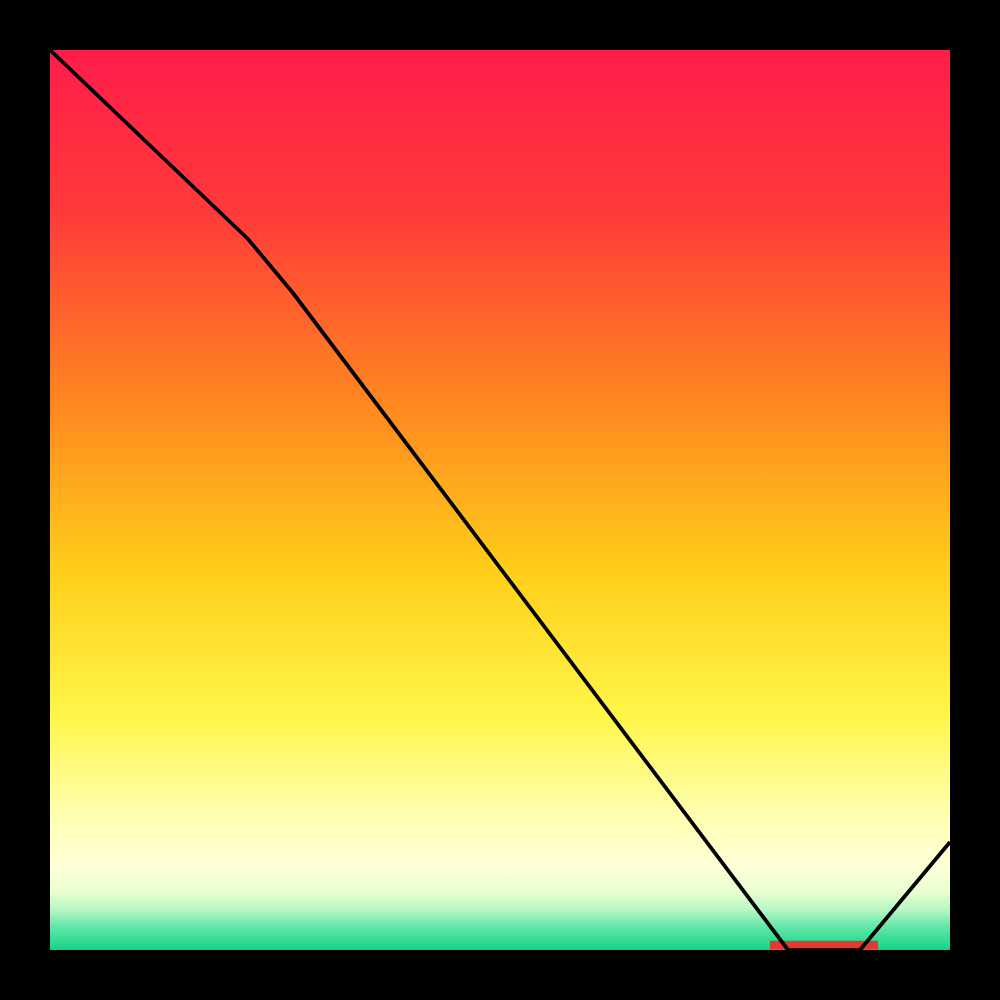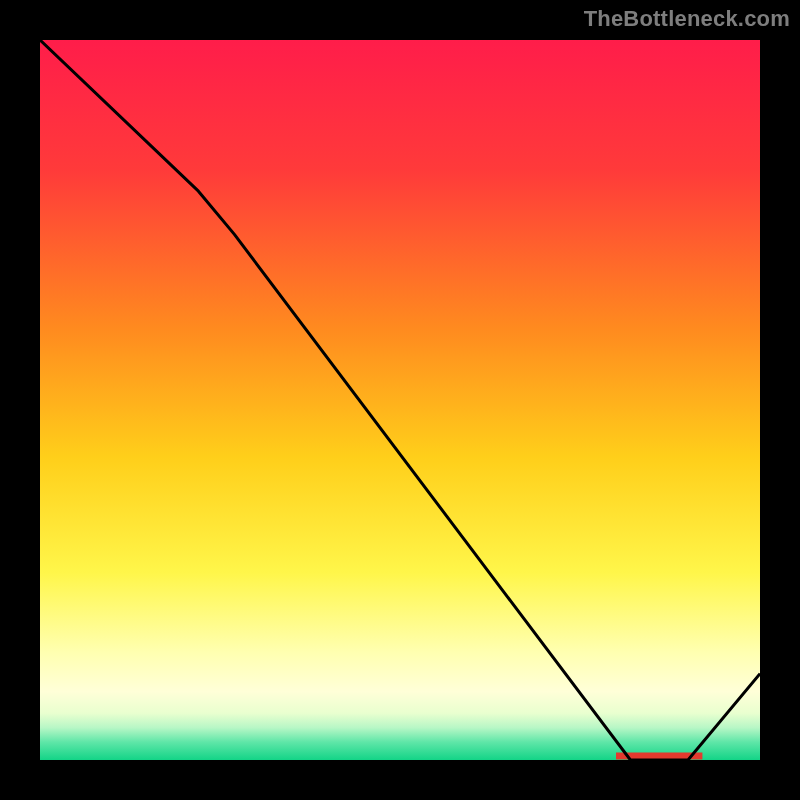--- a/index.html
+++ b/index.html
@@ -44,21 +44,20 @@
   .red-strip {
     stroke: #e23a2e;
     stroke-width: 7;
     stroke-linecap: butt;
   }
 </style>
 </head>
 <body>
 
 <div class="frame">
-  <div class="attribution">TheBottleneck.com</div>
 
   <div class="plot">
     <svg id="chart-svg" width="720" height="720" viewBox="0 0 720 720">
       <defs>
         <linearGradient id="bg-grad" x1="0" y1="0" x2="0" y2="1">
             <stop offset="0.00%" stop-color="#ff1d4a"></stop>
             <stop offset="18.00%" stop-color="#ff3a3a"></stop>
             <stop offset="40.00%" stop-color="#ff8a1f"></stop>
             <stop offset="58.00%" stop-color="#ffcf1a"></stop>
             <stop offset="74.00%" stop-color="#fff64a"></stop>

